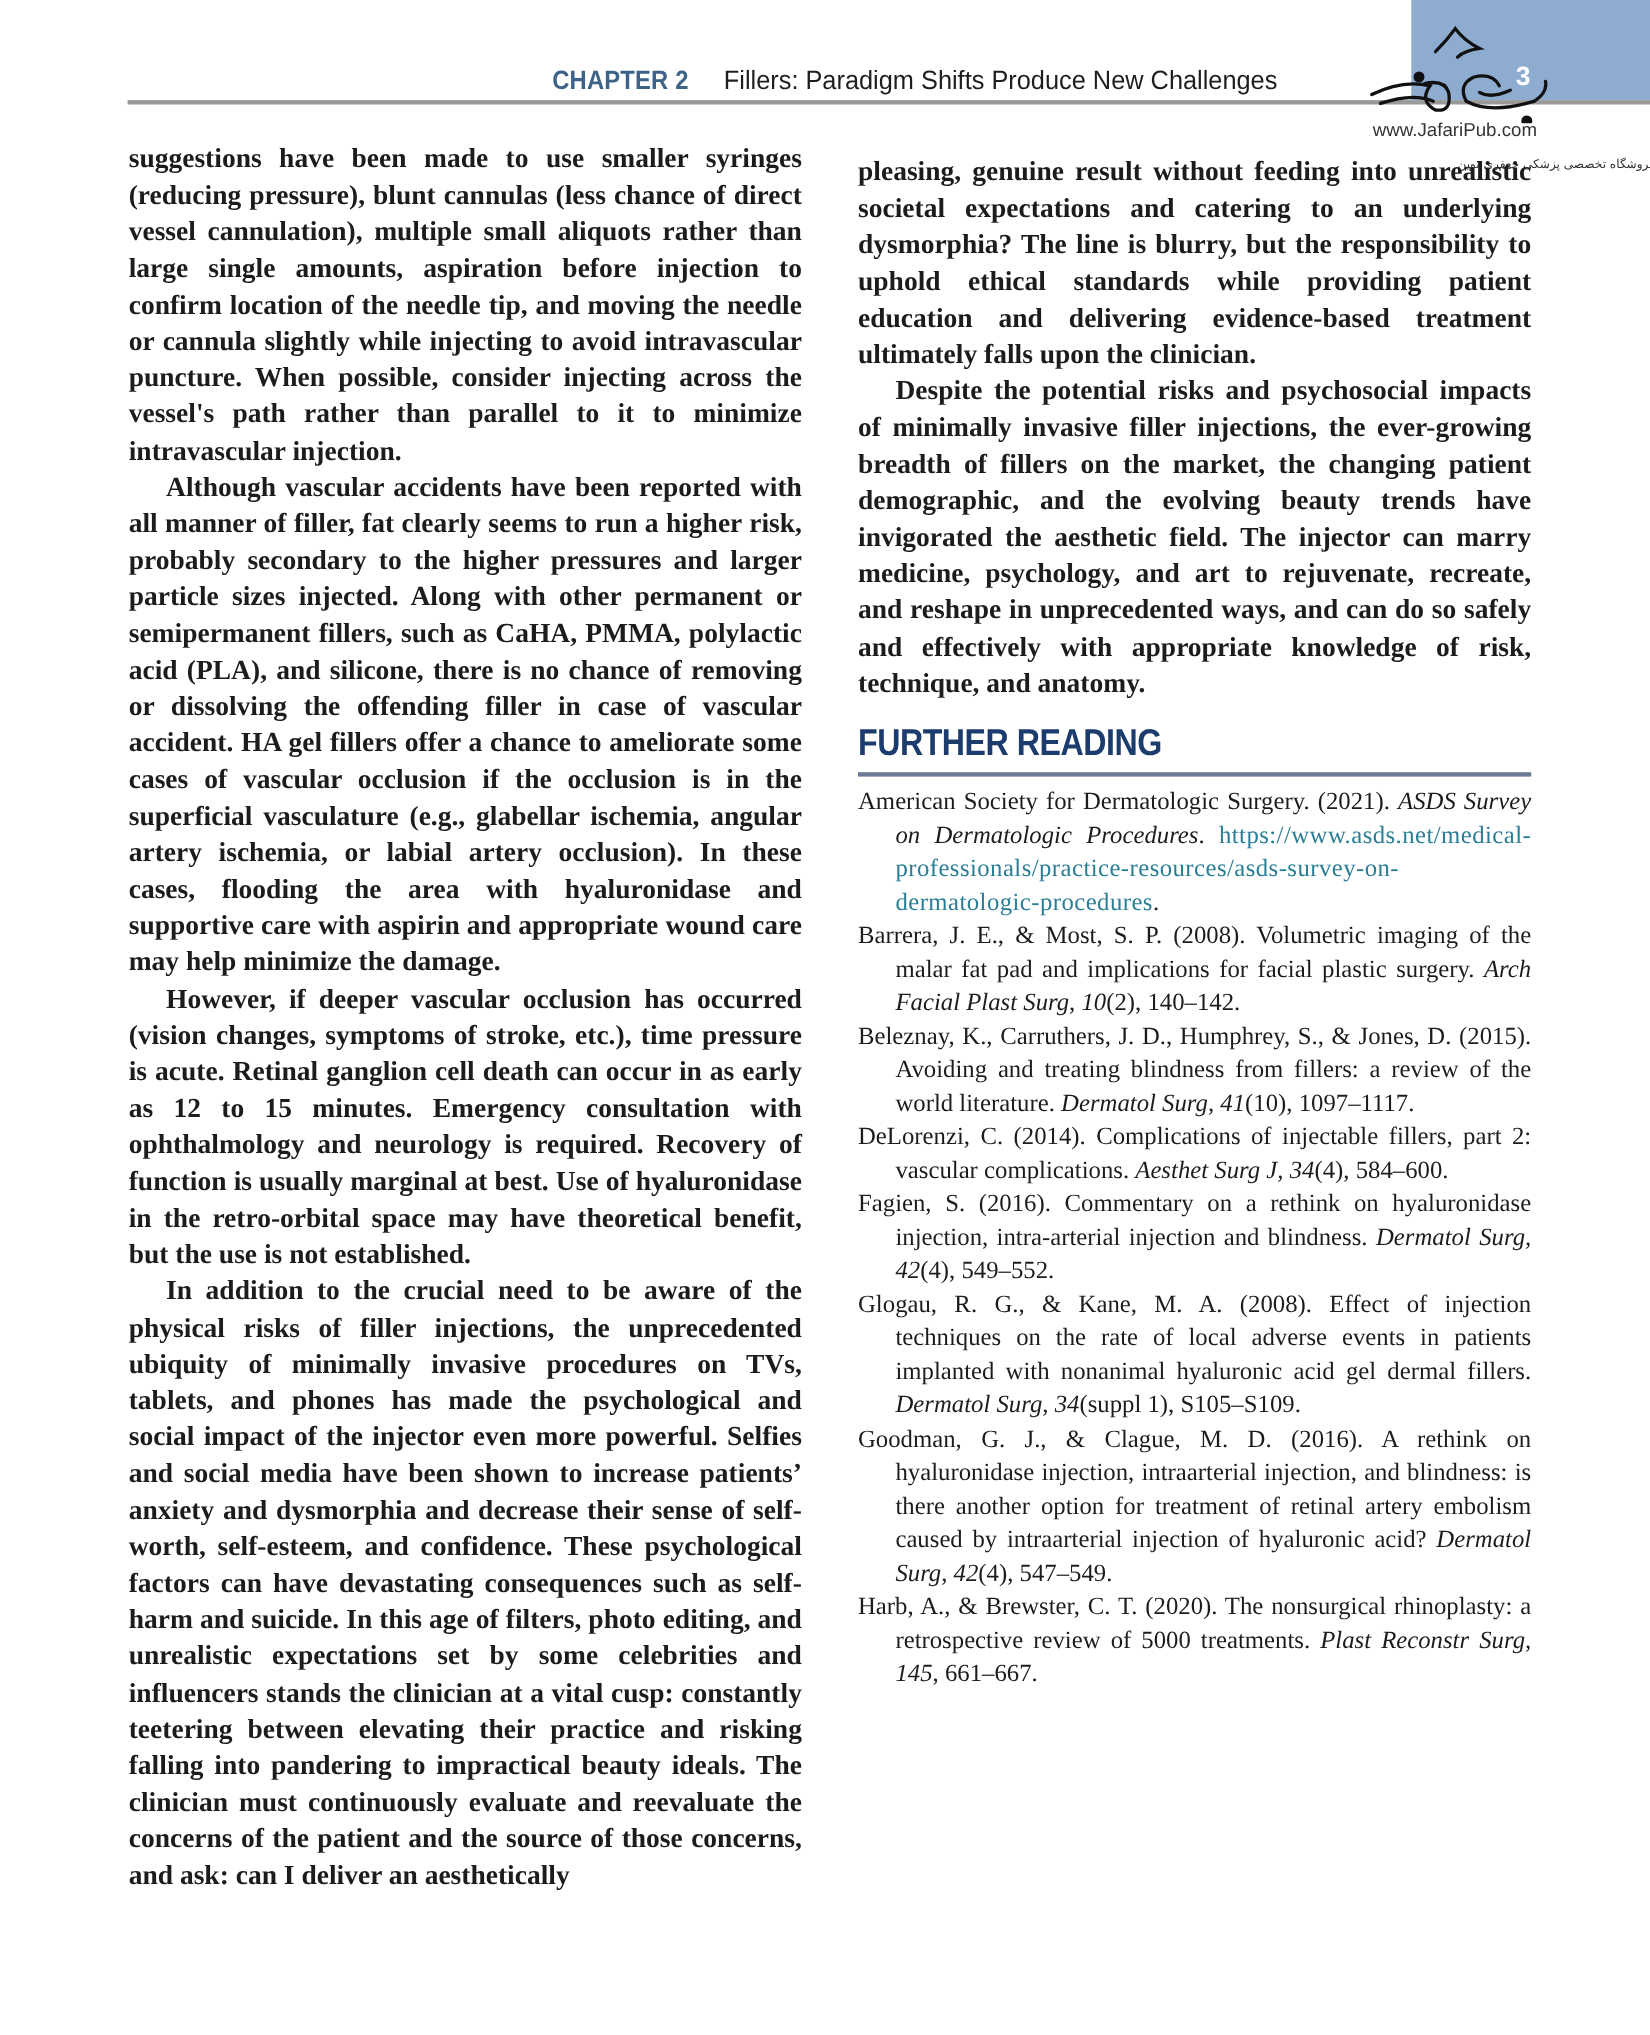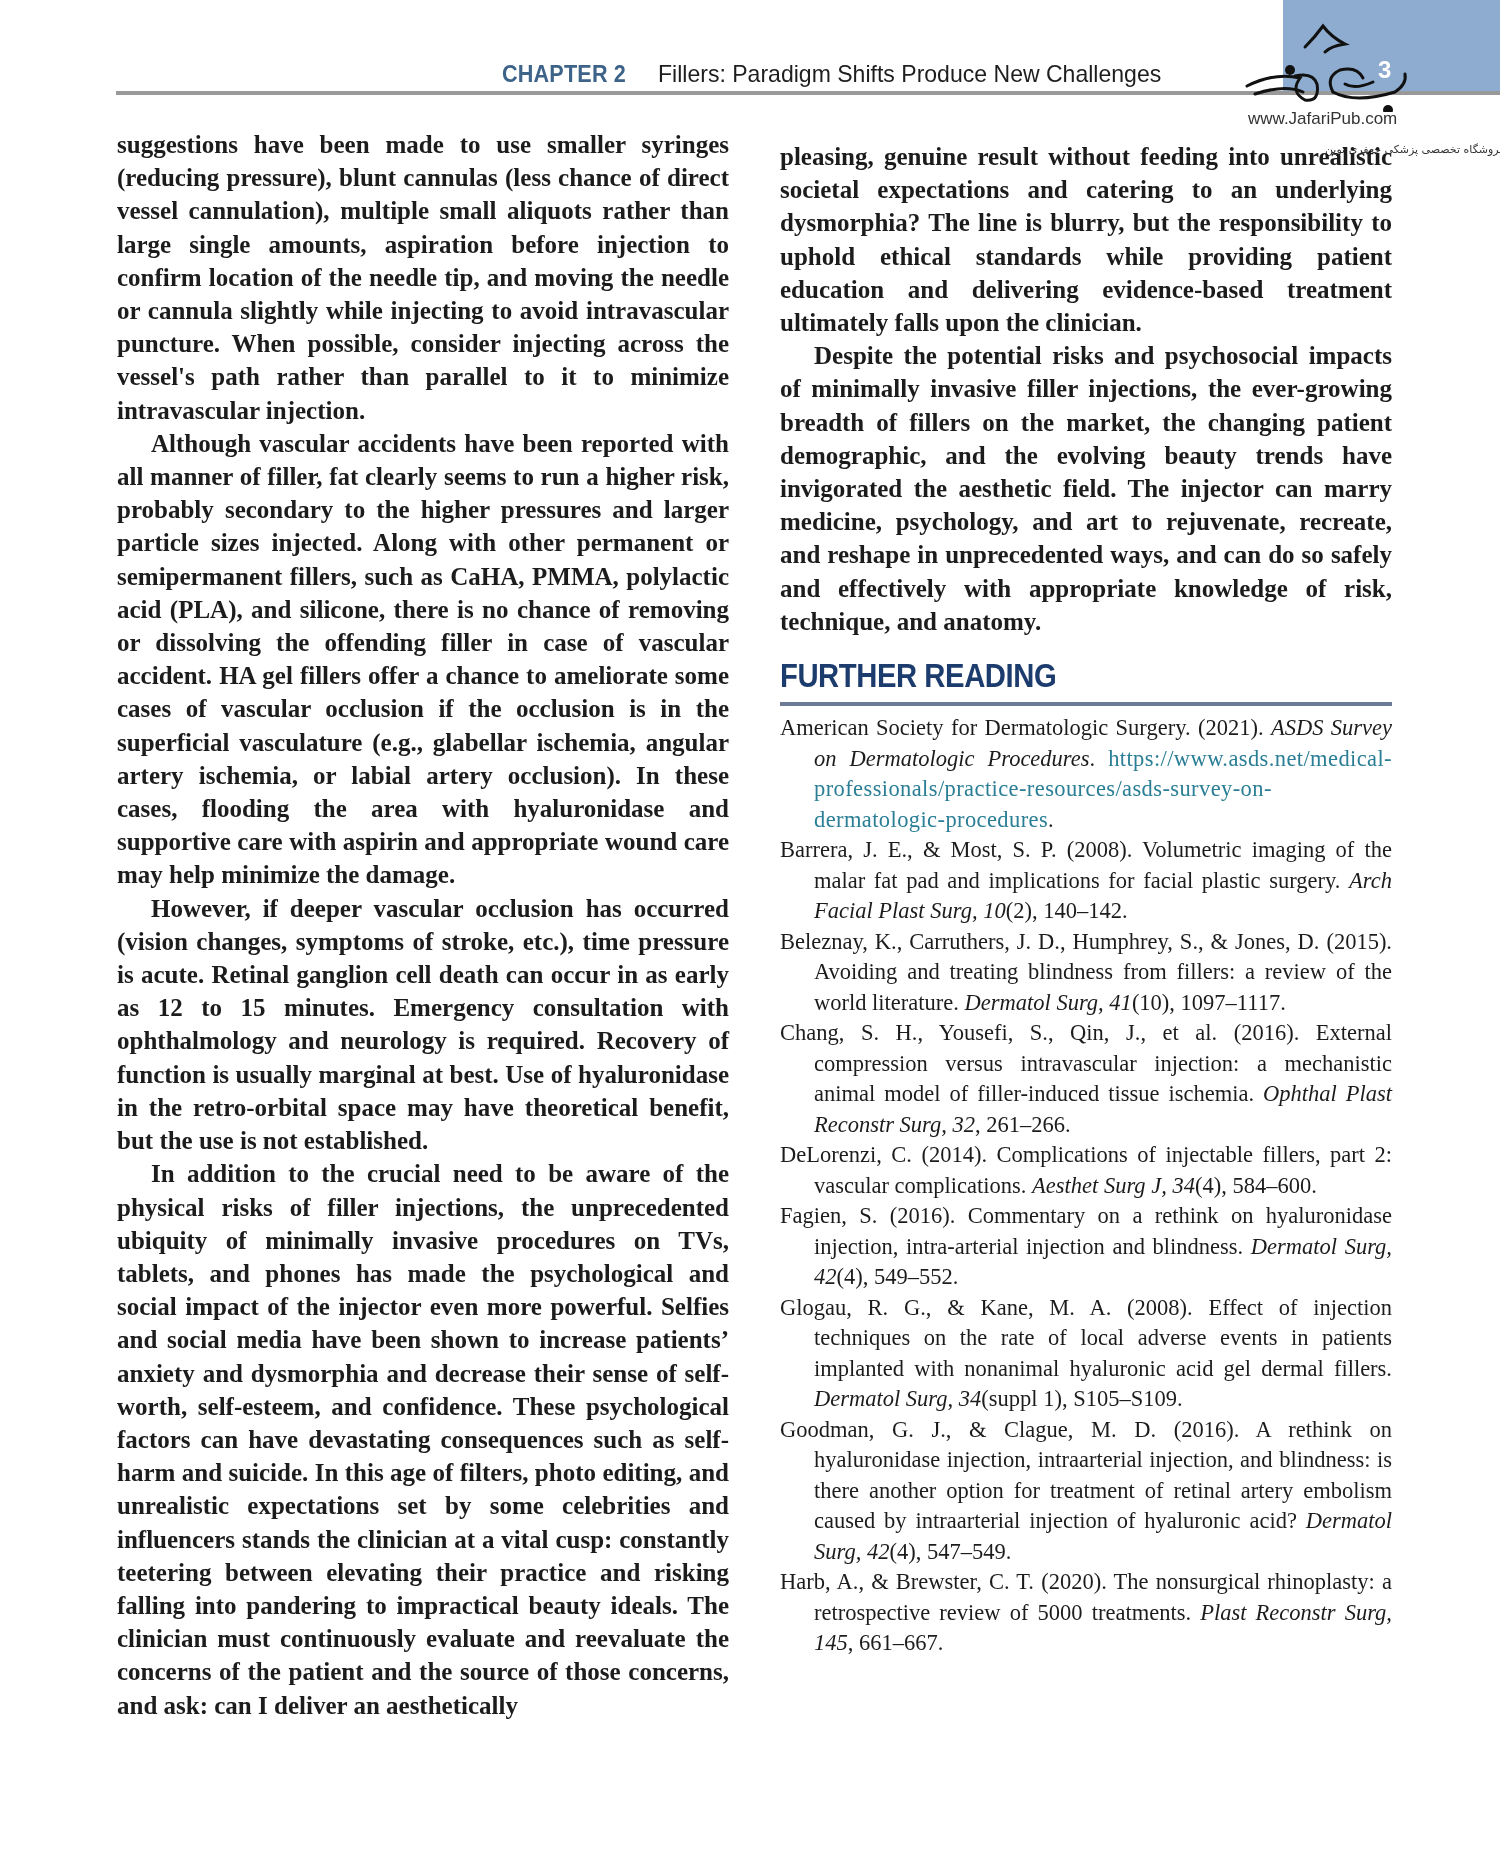--- a/index.html
+++ b/index.html
@@ -71,19 +71,18 @@
   <p class="indent">Despite the potential risks and psychosocial impacts of minimally invasive filler injections, the ever-growing breadth of fillers on the market, the changing patient demographic, and the evolving beauty trends have invigorated the aesthetic field. The injector can marry medicine, psychology, and art to rejuvenate, recreate, and reshape in unprecedented ways, and can do so safely and effectively with appropriate knowledge of risk, technique, and anatomy.</p>
 </div>
 
 <div class="section-heading">FURTHER READING</div>
 <div class="section-rule"></div>
 
 <div class="refs">
   <div class="ref"><span>American Society for Dermatologic Surgery. (2021). </span><i>ASDS Survey on Dermatologic Procedures</i><span>. </span><a class="link">https://www.asds.net/medical-professionals/practice-resources/asds-survey-on-dermatologic-procedures</a><span>.</span></div>
   <div class="ref"><span>Barrera, J. E., &amp; Most, S. P. (2008). Volumetric imaging of the malar fat pad and implications for facial plastic surgery. </span><i>Arch Facial Plast Surg, 10</i><span>(2), 140–142.</span></div>
   <div class="ref"><span>Beleznay, K., Carruthers, J. D., Humphrey, S., &amp; Jones, D. (2015). Avoiding and treating blindness from fillers: a review of the world literature. </span><i>Dermatol Surg, 41</i><span>(10), 1097–1117.</span></div>
-  <div class="ref"><span>Chang, S. H., Yousefi, S., Qin, J., et al. (2016). External compression versus intravascular injection: a mechanistic animal model of filler-induced tissue ischemia. </span><i>Ophthal Plast Reconstr Surg, 32</i><span>, 261–266.</span></div>
   <div class="ref"><span>DeLorenzi, C. (2014). Complications of injectable fillers, part 2: vascular complications. </span><i>Aesthet Surg J, 34</i><span>(4), 584–600.</span></div>
   <div class="ref"><span>Fagien, S. (2016). Commentary on a rethink on hyaluronidase injection, intra-arterial injection and blindness. </span><i>Dermatol Surg, 42</i><span>(4), 549–552.</span></div>
   <div class="ref"><span>Glogau, R. G., &amp; Kane, M. A. (2008). Effect of injection techniques on the rate of local adverse events in patients implanted with nonanimal hyaluronic acid gel dermal fillers. </span><i>Dermatol Surg, 34</i><span>(suppl 1), S105–S109.</span></div>
   <div class="ref"><span>Goodman, G. J., &amp; Clague, M. D. (2016). A rethink on hyaluronidase injection, intraarterial injection, and blindness: is there another option for treatment of retinal artery embolism caused by intraarterial injection of hyaluronic acid? </span><i>Dermatol Surg, 42</i><span>(4), 547–549.</span></div>
   <div class="ref"><span>Harb, A., &amp; Brewster, C. T. (2020). The nonsurgical rhinoplasty: a retrospective review of 5000 treatments. </span><i>Plast Reconstr Surg, 145</i><span>, 661–667.</span></div>
 </div>
 
 </body></html>

